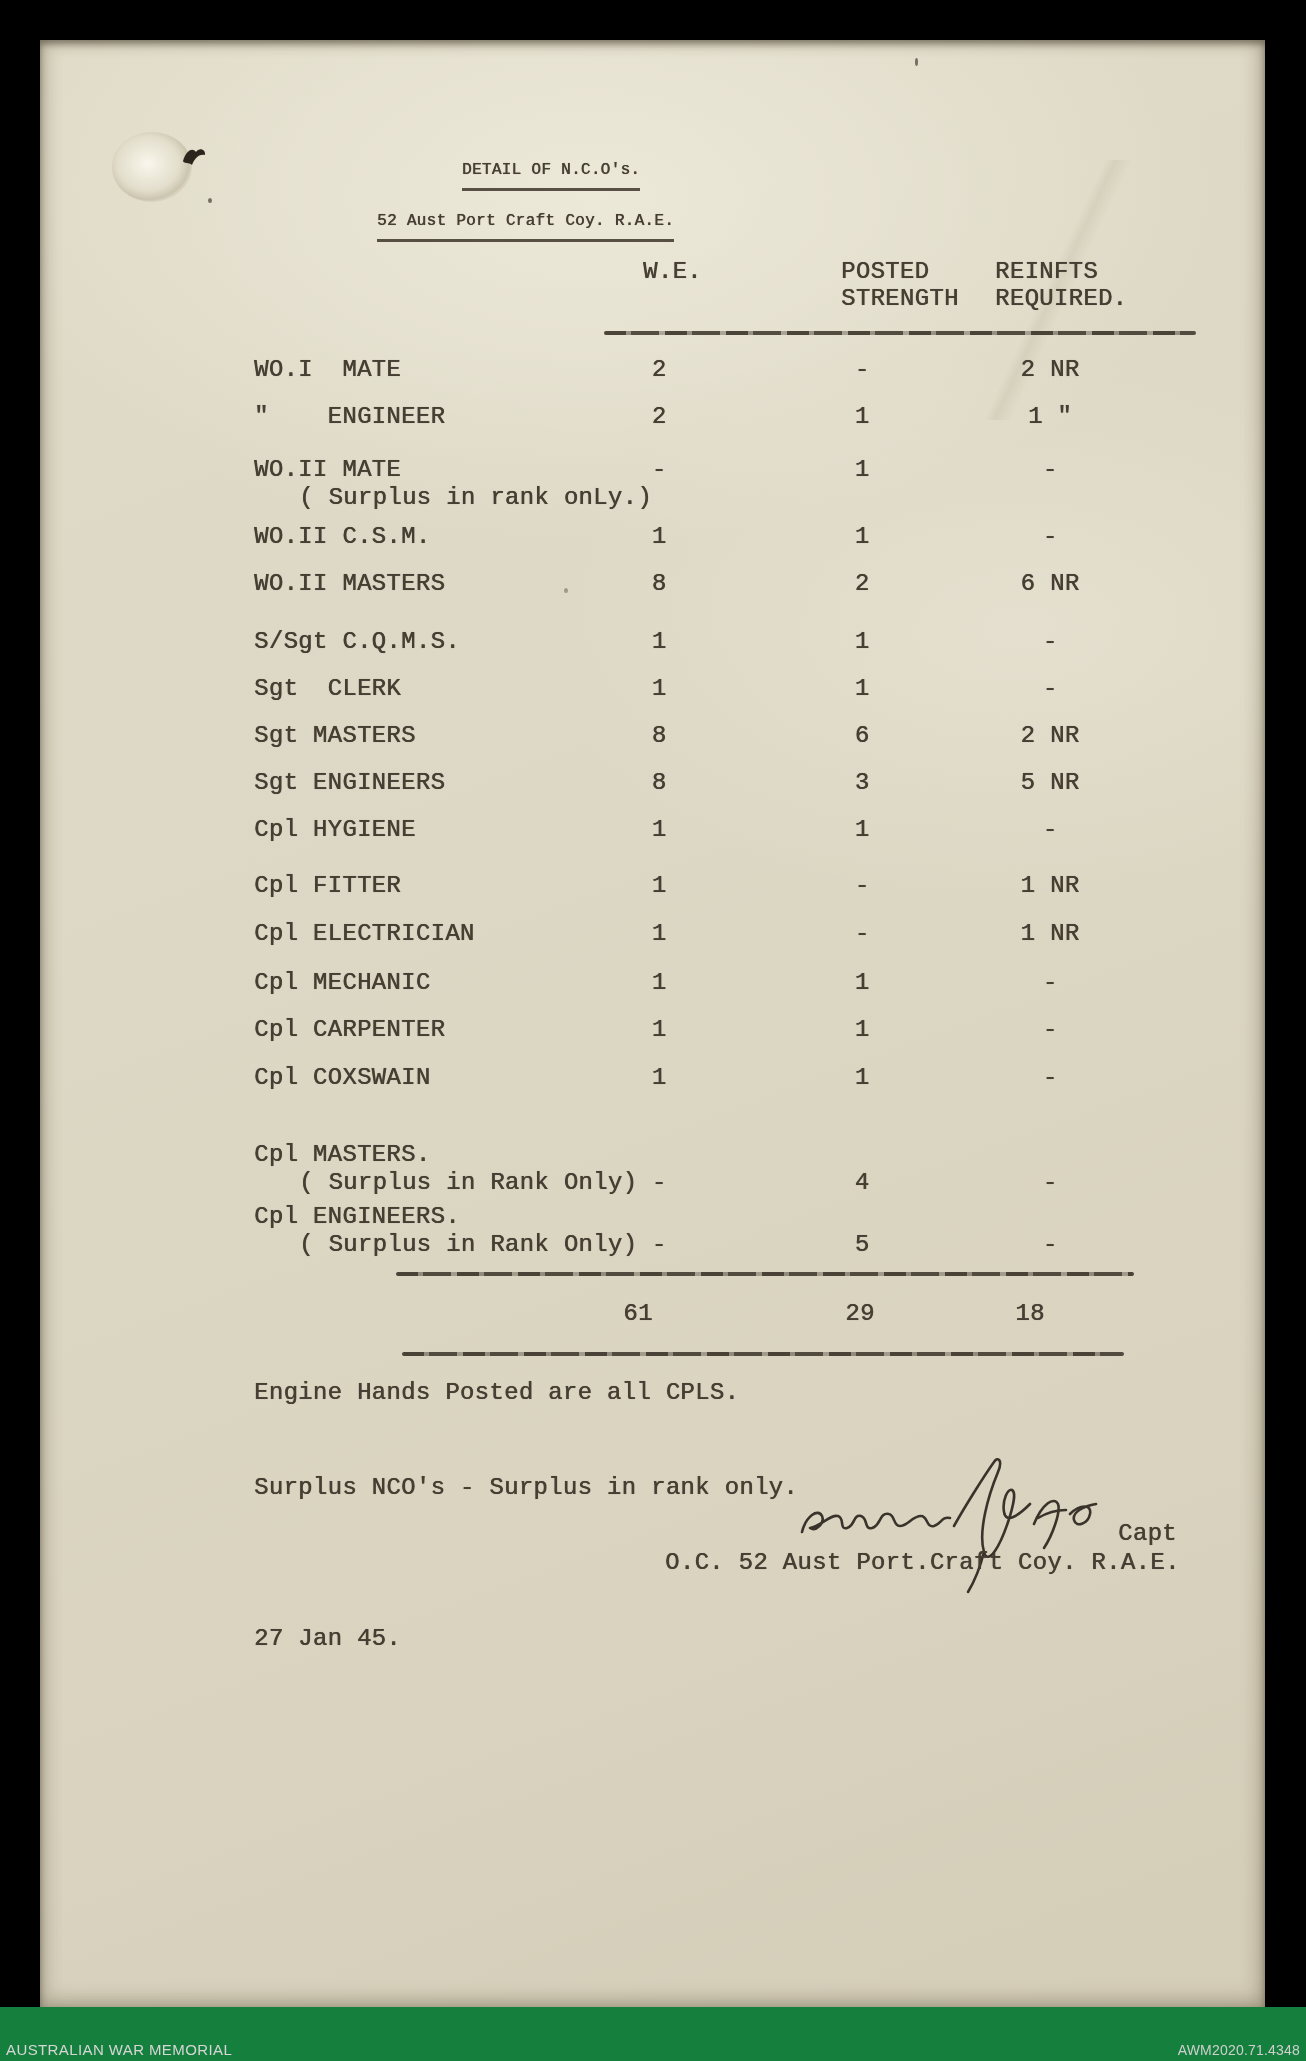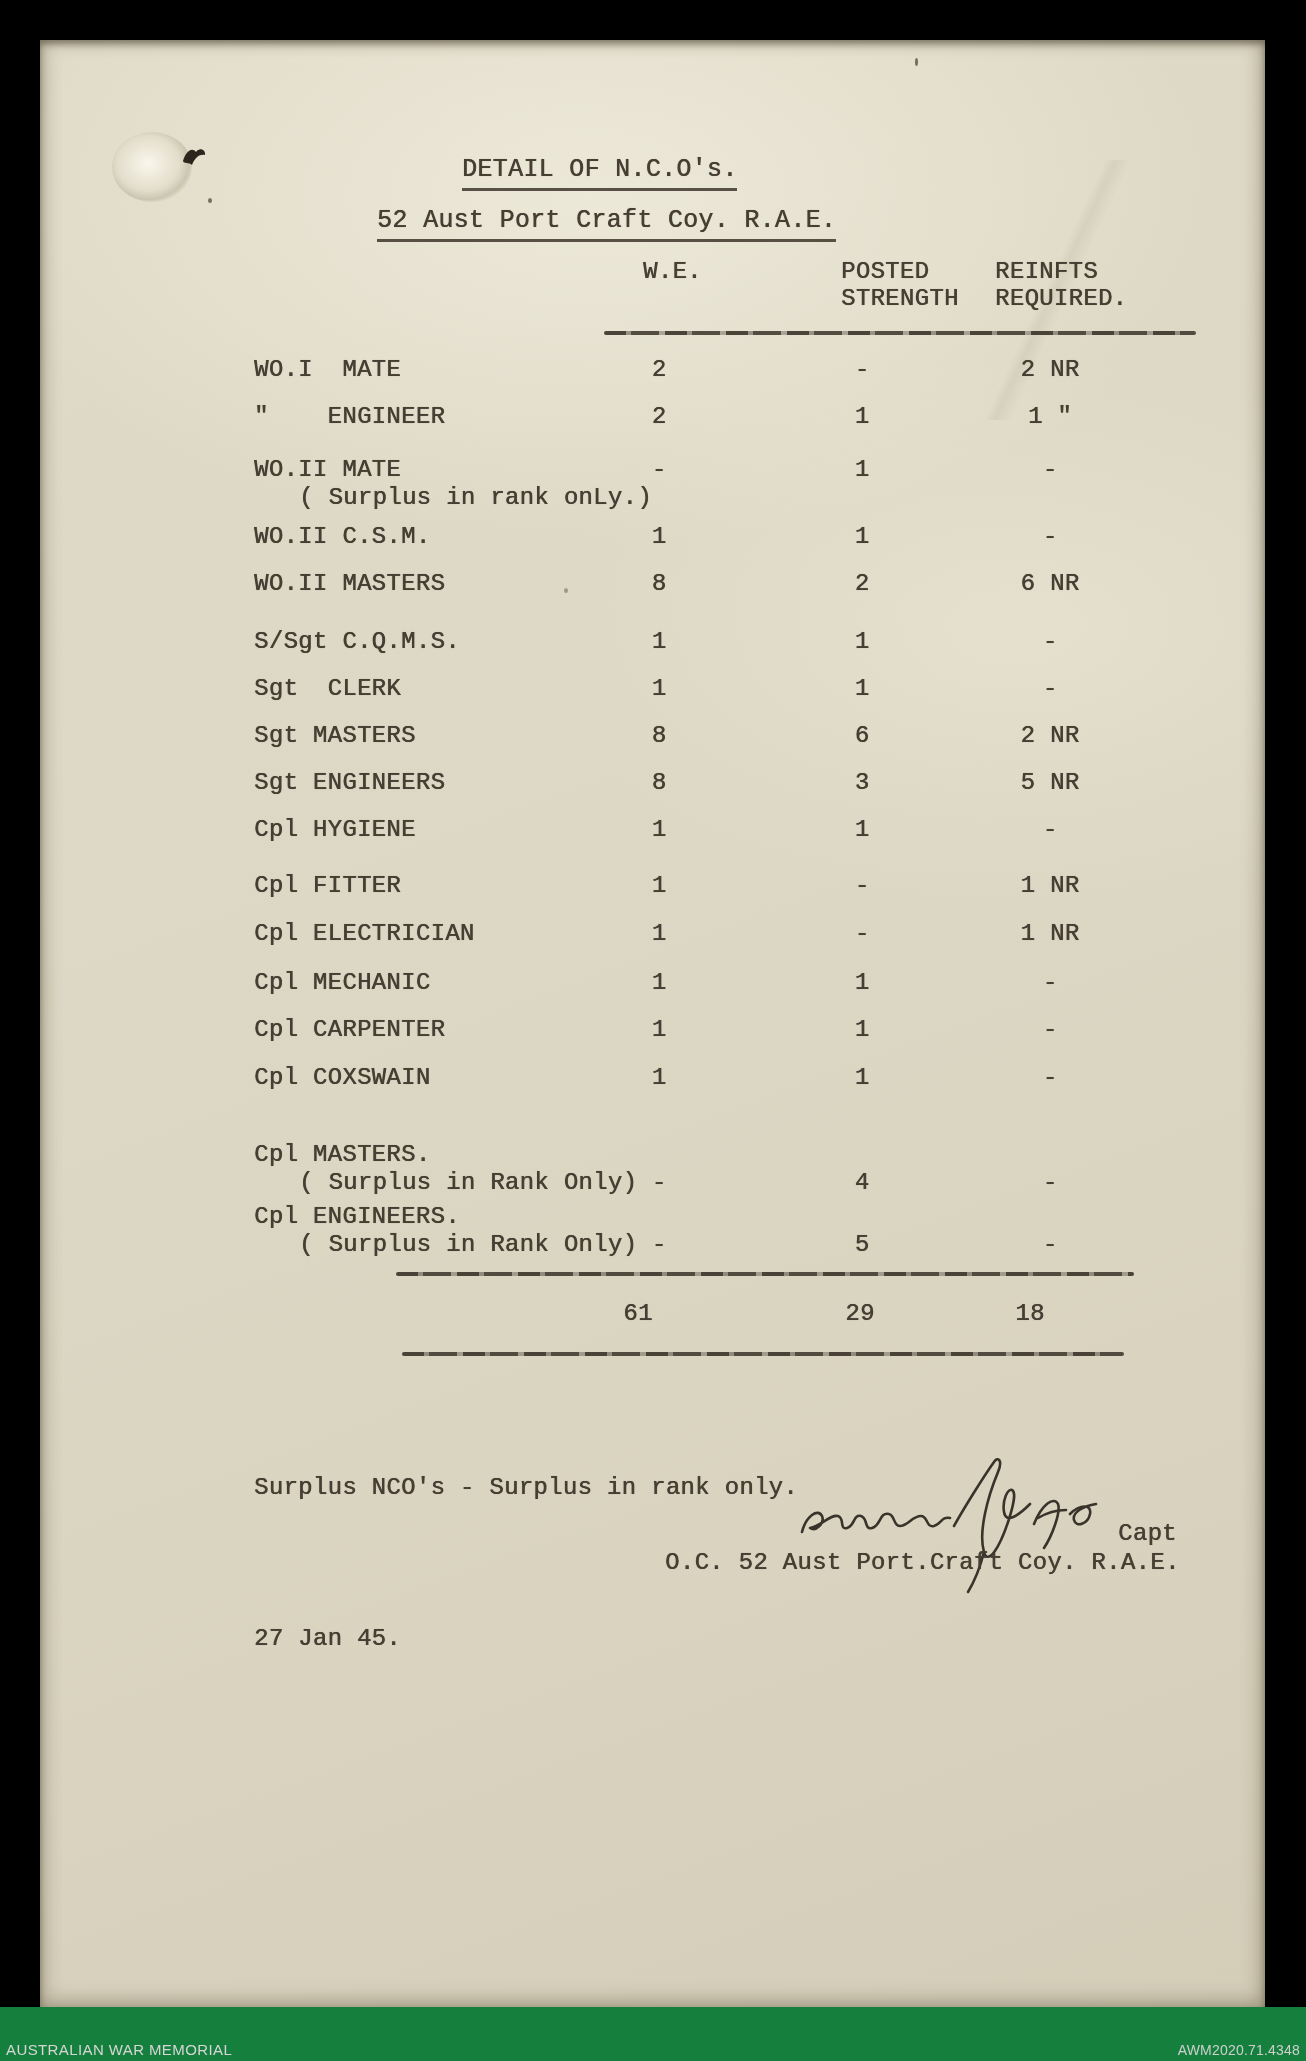--- a/index.html
+++ b/index.html
@@ -39,21 +39,21 @@
   .ink-blot{position:absolute;left:140px;top:105px;}
   .speck{position:absolute;width:4px;height:5px;border-radius:50%;background:rgba(60,50,38,0.65);}
 
   
   .typed{
     position:absolute;color:#463e33;white-space:pre;
     font-size:24px;line-height:28px;letter-spacing:0.3px;
     text-shadow:0.5px 0 0 rgba(62,53,42,0.85), 0 0 1px rgba(62,53,42,0.35);
   }
   .underlined{border-bottom:3px solid rgba(62,53,42,0.85);padding-bottom:4px;}
-  .title{font-size:25px;}
+  .title{font-size:16px;}
   .rule{
     position:absolute;height:4px;
     background:repeating-linear-gradient(90deg,
       rgba(58,50,40,0.9) 0 22px, rgba(58,50,40,0.45) 22px 27px,
       rgba(58,50,40,0.85) 27px 55px, rgba(58,50,40,0.35) 55px 61px);
     border-radius:2px;
   }
   .row{position:absolute;left:0;top:0;width:1225px;height:30px;text-align:center;}
   .row .rank{position:absolute;left:254px;top:0;}
   .row .rank-note{position:absolute;left:254px;top:28px;margin-left:45px;}
@@ -208,20 +208,21 @@
   </div>
 
   <div class="rule" style="left:396px;top:1272px;width:738px"></div>
   <div class="row" style="top:1300px">
     <span class="typed cell" style="left:638px;transform:translateX(-50%)">61</span>
     <span class="typed cell" style="left:860px;transform:translateX(-50%)">29</span>
     <span class="typed cell" style="left:1030px;transform:translateX(-50%)">18</span>
   </div>
   <div class="rule" style="left:402px;top:1352px;width:722px"></div>
 
+  <div class="typed" style="left:254px;top:1379px">Engine Hands Posted are all CPLS.</div>
   <div class="typed" style="left:254px;top:1474px">Surplus NCO's - Surplus in rank only.</div>
 
   <svg class="signature" width="330" height="150" viewBox="0 0 330 150">
     <g fill="none" stroke="#3a332b" stroke-width="2.6" stroke-linecap="round" stroke-linejoin="round">
       <path d="M14,80 C18,64 30,56 34,64 C37,71 28,80 22,76 C34,74 42,62 50,64 C57,66 51,78 59,76 C67,74 65,62 73,64 C80,66 76,78 84,76 C93,74 91,60 101,62 C107,63 105,74 112,74 C120,74 124,64 133,64 C140,64 138,76 146,74 C153,72 154,64 162,66"></path>
       <path d="M166,74 C176,56 196,24 206,10 C210,4 215,8 210,20 C200,44 190,80 196,100 C200,114 212,96 222,64 C226,50 228,40 224,38 C220,36 214,48 216,60 C218,72 230,64 242,52"></path>
       <path d="M196,100 C192,116 186,130 180,140"></path>
       <path d="M246,72 C254,52 266,44 270,52 C273,60 264,84 256,96"></path>
       <path d="M250,66 C260,60 270,58 278,58"></path>
       <path d="M282,62 C292,52 304,52 302,62 C300,72 288,76 286,68 C284,60 296,54 308,52"></path>

